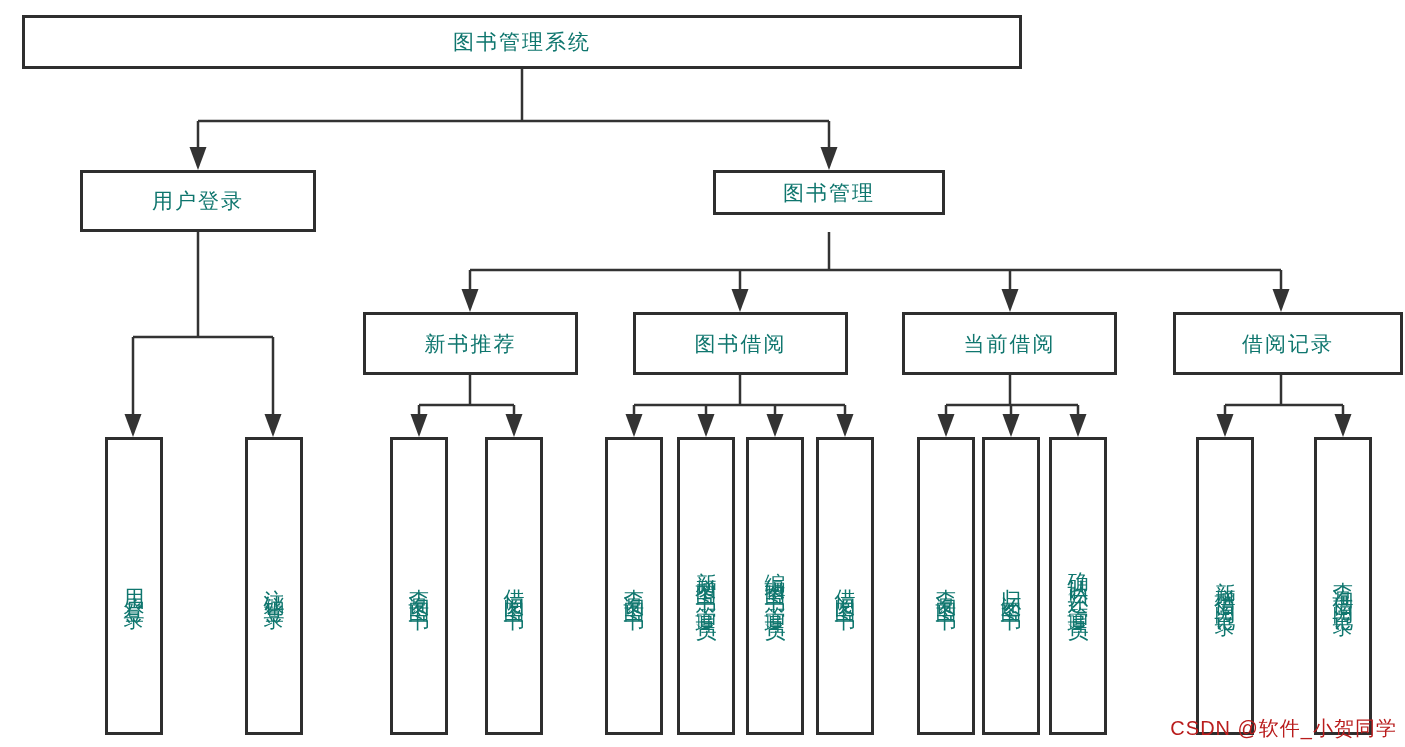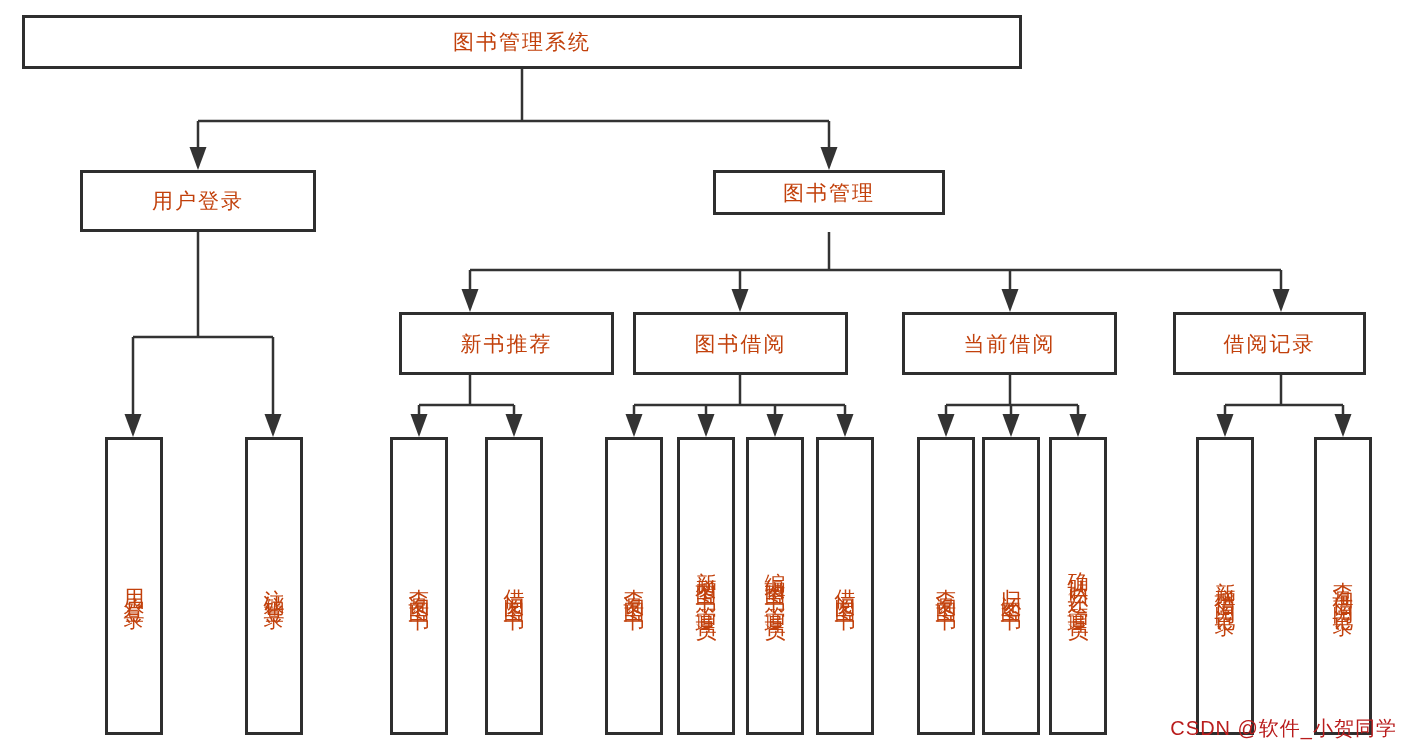--- a/index.html
+++ b/index.html
@@ -21,21 +21,21 @@
     top: 0;
     width: 1405px;
     height: 747px;
     pointer-events: none;
   }
   .box {
     position: absolute;
     box-sizing: border-box;
     background: #ffffff;
     border: 3px solid #2e2e2e;
-    color: #c2410c;
+    color: #0f766e;
     display: flex;
     align-items: center;
     justify-content: center;
     font-size: 21px;
     letter-spacing: 2px;
     white-space: nowrap;
   }
   .hbox {  }
   .leaf {
     writing-mode: vertical-rl;
@@ -125,24 +125,24 @@
       <polygon points="1216.5,414 1233.5,414 1225,437"></polygon>
       <polygon points="1334.5,414 1351.5,414 1343,437"></polygon>
     </g>
   </svg>
 
   <div class="box hbox" style="left:22px; top:15px; width:1000px; height:54px;">图书管理系统</div>
 
   <div class="box hbox" style="left:80px; top:170px; width:236px; height:62px;">用户登录</div>
   <div class="box hbox" style="left:713px; top:170px; width:232px; height:45px;">图书管理</div>
 
-  <div class="box hbox" style="left:363px; top:312px; width:215px; height:63px;margin-left:36px;">新书推荐</div>
+  <div class="box hbox" style="left:363px; top:312px; width:215px; height:63px;">新书推荐</div>
   <div class="box hbox" style="left:633px; top:312px; width:215px; height:63px;">图书借阅</div>
   <div class="box hbox" style="left:902px; top:312px; width:215px; height:63px;">当前借阅</div>
-  <div class="box hbox" style="left:1173px; top:312px; width:193px; height:63px;">借阅记录</div>
+  <div class="box hbox" style="left:1173px; top:312px; width:230px; height:63px;">借阅记录</div>
 
   <div class="box leaf" style="left:105px;">用户登录</div>
   <div class="box leaf" style="left:245px;">注销登录</div>
 
   <div class="box leaf" style="left:390px;">查询图书</div>
   <div class="box leaf" style="left:485px;">借阅图书</div>
 
   <div class="box leaf" style="left:605px;">查询图书</div>
   <div class="box leaf" style="left:677px;">新增图书（管理员）</div>
   <div class="box leaf" style="left:746px;">编辑图书（管理员）</div>

